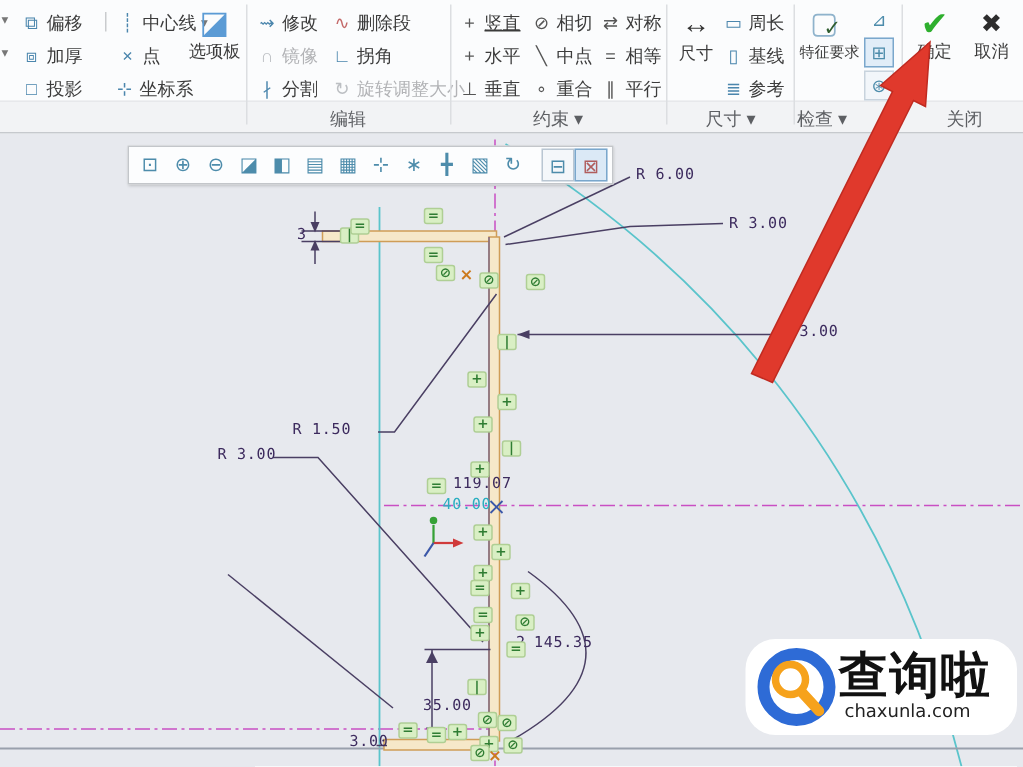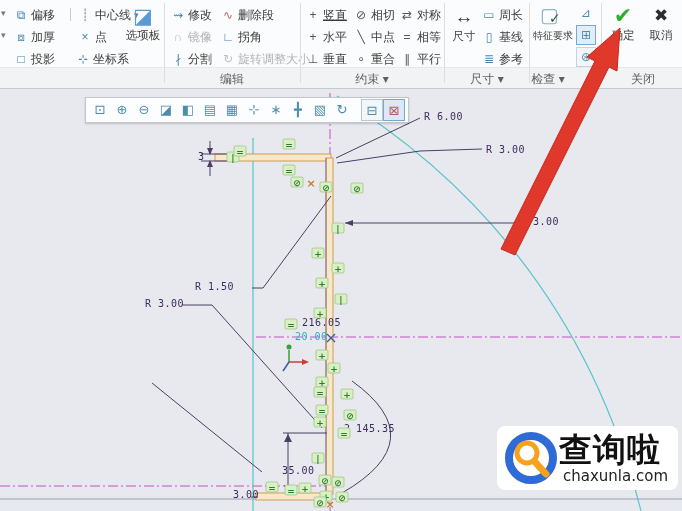--- a/index.html
+++ b/index.html
@@ -49,24 +49,24 @@
   
   #gtoolbar{position:absolute;left:85px;top:97px;height:26px;display:flex;align-items:center;
             padding:0 3px;background:#fcfdfe;border:1px solid #c3c6ca;
             box-shadow:0 1px 2px rgba(0,0,0,.18);z-index:6}
   .gtb{width:22px;height:22px;line-height:21px;text-align:center;font-size:13px;color:#4d8cab}
   .gtb.boxed{border:1px solid #b9c6d2;background:#f4f7fa;margin-left:2px}
   .gtb.active{border:1px solid #7aa7cc;background:#dbe9f6;color:#b05d5d}
 
   
   #watermark{position:absolute;left:497px;top:426px;width:181px;height:64px;background:#fff;
-             border-radius:8px;z-index:7;overflow:hidden}
+             border-radius:20px;z-index:7;overflow:hidden}
   #watermark .wm-title{position:absolute;left:62px;top:2px;font-size:33px;font-weight:bold;
              color:#111;font-family:"DejaVu Sans","Liberation Sans",sans-serif;letter-spacing:1px}
-  #watermark .wm-domain{position:absolute;left:66px;top:41px;font-size:15px;color:#222;
+  #watermark .wm-domain{position:absolute;left:66px;top:41px;font-size:12px;color:#222;
              font-family:"DejaVu Sans",sans-serif}
   #arrowsvg{position:absolute;left:0;top:0;z-index:9;pointer-events:none}
 </style>
 </head>
 <body>
 
 <div id="page">
 
   <div id="canvas"></div>
 
@@ -284,22 +284,22 @@
       <line x1="289" y1="362" x2="283" y2="371" stroke="#3b57a8" stroke-width="1.5"></line>
     </g>
   </svg>
 
   <div id="annolayer">
       <span class="dim" style="left: 424px; top: 111px;">R 6.00</span>
       <span class="dim" style="left: 486px; top: 144px;">R 3.00</span>
       <span class="dim" style="left: 533px; top: 216px;">3.00</span>
       <span class="dim" style="left: 195px; top: 281px;">R 1.50</span>
       <span class="dim" style="left: 145px; top: 298px;">R 3.00</span>
-      <span class="dim" style="left: 302px; top: 317px;">216.05</span>
-      <span class="dim" style="left: 295px; top: 331px; color: rgb(42, 174, 192);">20.00</span>
+      <span class="dim" style="left: 302px; top: 317px;">119.07</span>
+      <span class="dim" style="left: 295px; top: 331px; color: rgb(42, 174, 192);">40.00</span>
       <span class="dim" style="left: 198px; top: 151px;">3</span>
       <span class="dim" style="left: 344px; top: 423px;">2</span>
       <span class="dim" style="left: 356px; top: 423px;">145.35</span>
       <span class="dim" style="left: 282px; top: 465px;">35.00</span>
       <span class="dim" style="left: 233px; top: 489px;">3.00</span>
       <span class="cmark" style="left: 233px; top: 157px;">|</span>
       <span class="cmark" style="left: 240px; top: 151px;">=</span>
       <span class="cmark" style="left: 289px; top: 144px;">=</span>
       <span class="cmark" style="left: 289px; top: 170px;">=</span>
       <span class="cmark" style="left: 297px; top: 182px;">⊘</span>

